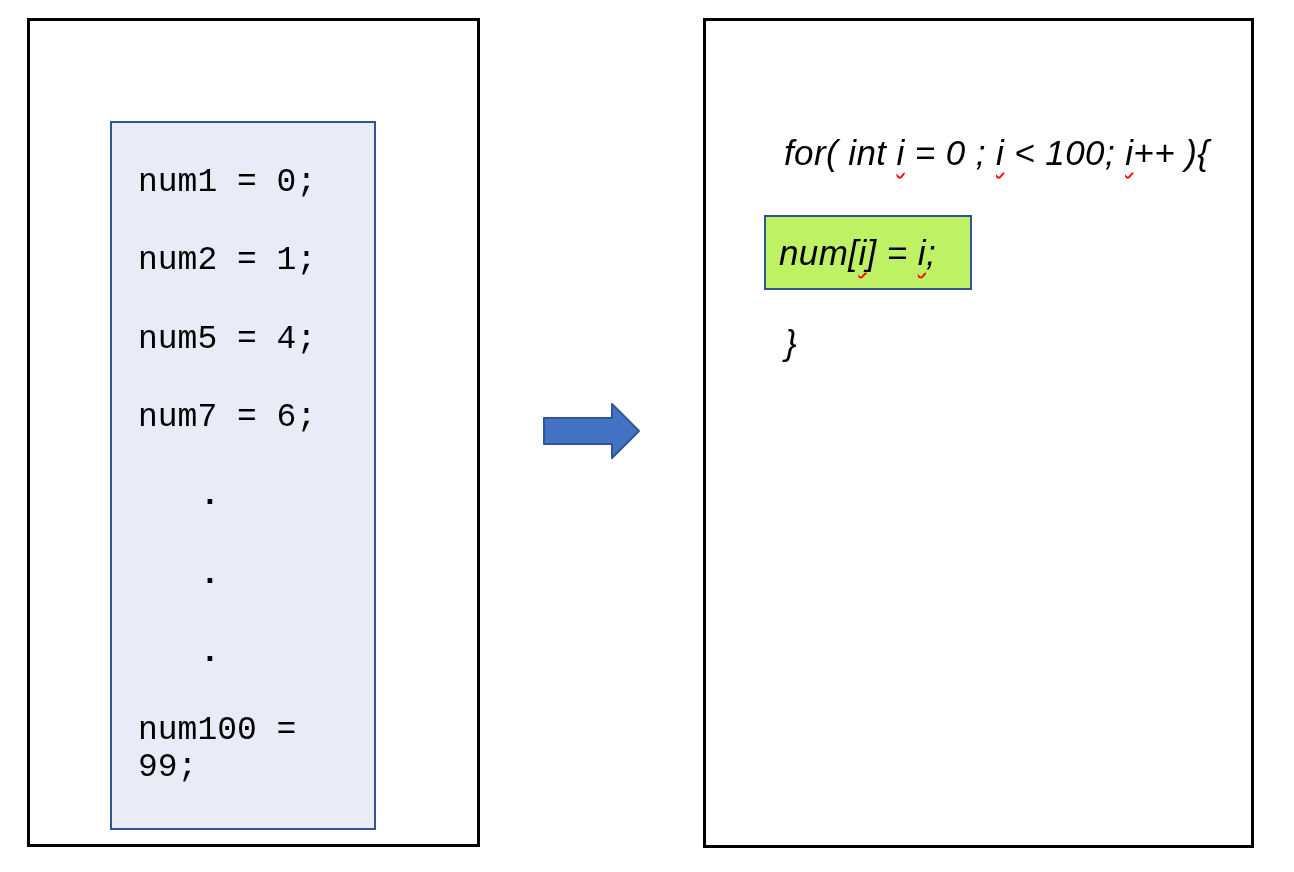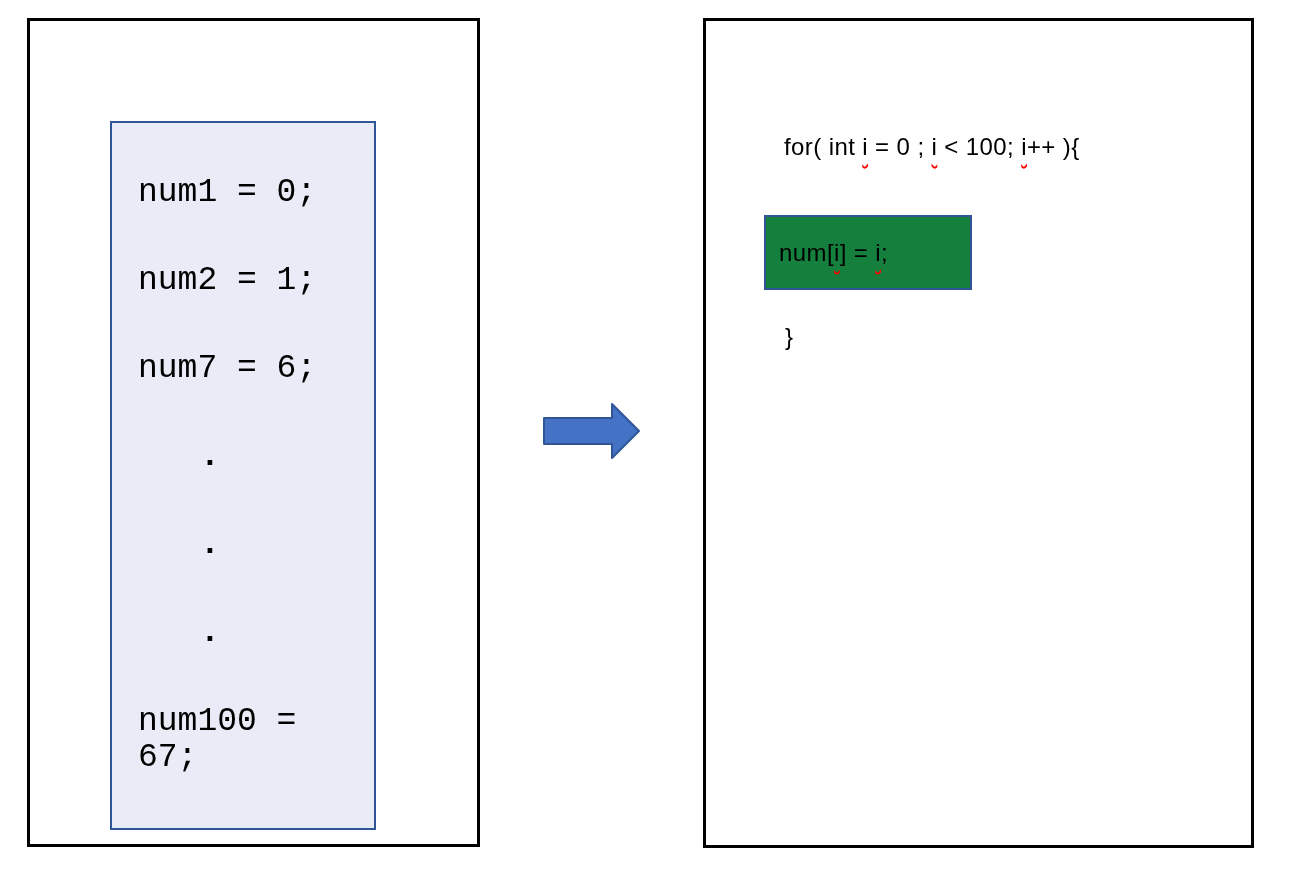--- a/index.html
+++ b/index.html
@@ -29,21 +29,21 @@
     flex-direction: column;
     justify-content: space-evenly;
     padding-left: 26px;
     font-size: 33px;
     line-height: 1.1;
     font-family: Liberation Mono, monospace;
   }
   .assign-box .line.code { text-align: left; }
   .assign-box .line.dot  { text-align: center; padding-right: 92px; font-weight: bold; }
 
-  .code-line { font-size: 24px; letter-spacing: 0.4px; white-space: pre; }
+  .code-line { font-size: 35px; letter-spacing: 0.4px; white-space: pre; font-style: italic; }
 
   .for-line { position: absolute; left: 78px; top: 112px; }
 
   .body-box {
     position: absolute;
     left: 58px; top: 194px;
     width: 208px; height: 75px;
     border: 2px solid;
     display: flex;
     align-items: center;
@@ -64,35 +64,36 @@
 </style>
 </head>
 <body>
 
 <div class="canvas">
 
   <div class="panel left-panel">
     <div class="assign-box" style="background-color: rgb(233, 236, 246); border-color: rgb(47, 85, 151);">
         <div class="line code">num1 = 0;</div>
         <div class="line code">num2 = 1;</div>
+        <div class="line code">num5 = 4;</div>
         <div class="line code">num7 = 6;</div>
         <div class="line dot">.</div>
         <div class="line dot">.</div>
         <div class="line dot">.</div>
-        <div class="line code">num100 = 67;</div>
+        <div class="line code">num100 = 99;</div>
       </div>
   </div>
 
   <svg class="arrow-svg" viewBox="0 0 97 58">
     <polygon points="1,16 69,16 69,2 96,29 69,56 69,42 1,42" stroke-width="2" stroke-linejoin="round" fill="#4472C4" stroke="#2F5597"></polygon>
   </svg>
 
   <div class="panel right-panel">
     <div class="code-line for-line"><span>for( int </span><span class="squiggle" style="text-decoration-color: rgb(255, 0, 0);">i</span><span> = 0 ; </span><span class="squiggle" style="text-decoration-color: rgb(255, 0, 0);">i</span><span> &lt; 100; </span><span class="squiggle" style="text-decoration-color: rgb(255, 0, 0);">i</span><span>++ ){</span></div>
 
-    <div class="body-box" style="background-color: #15803d; border-color: rgb(47, 85, 151);">
+    <div class="body-box" style="background-color: #bef264; border-color: rgb(47, 85, 151);">
       <span class="code-line"><span>num[</span><span class="squiggle" style="text-decoration-color: rgb(255, 0, 0);">i</span><span>] = </span><span class="squiggle" style="text-decoration-color: rgb(255, 0, 0);">i</span><span>;</span></span>
     </div>
 
     <div class="code-line brace-line">}</div>
   </div>
 
 </div>
 
 </body></html>

